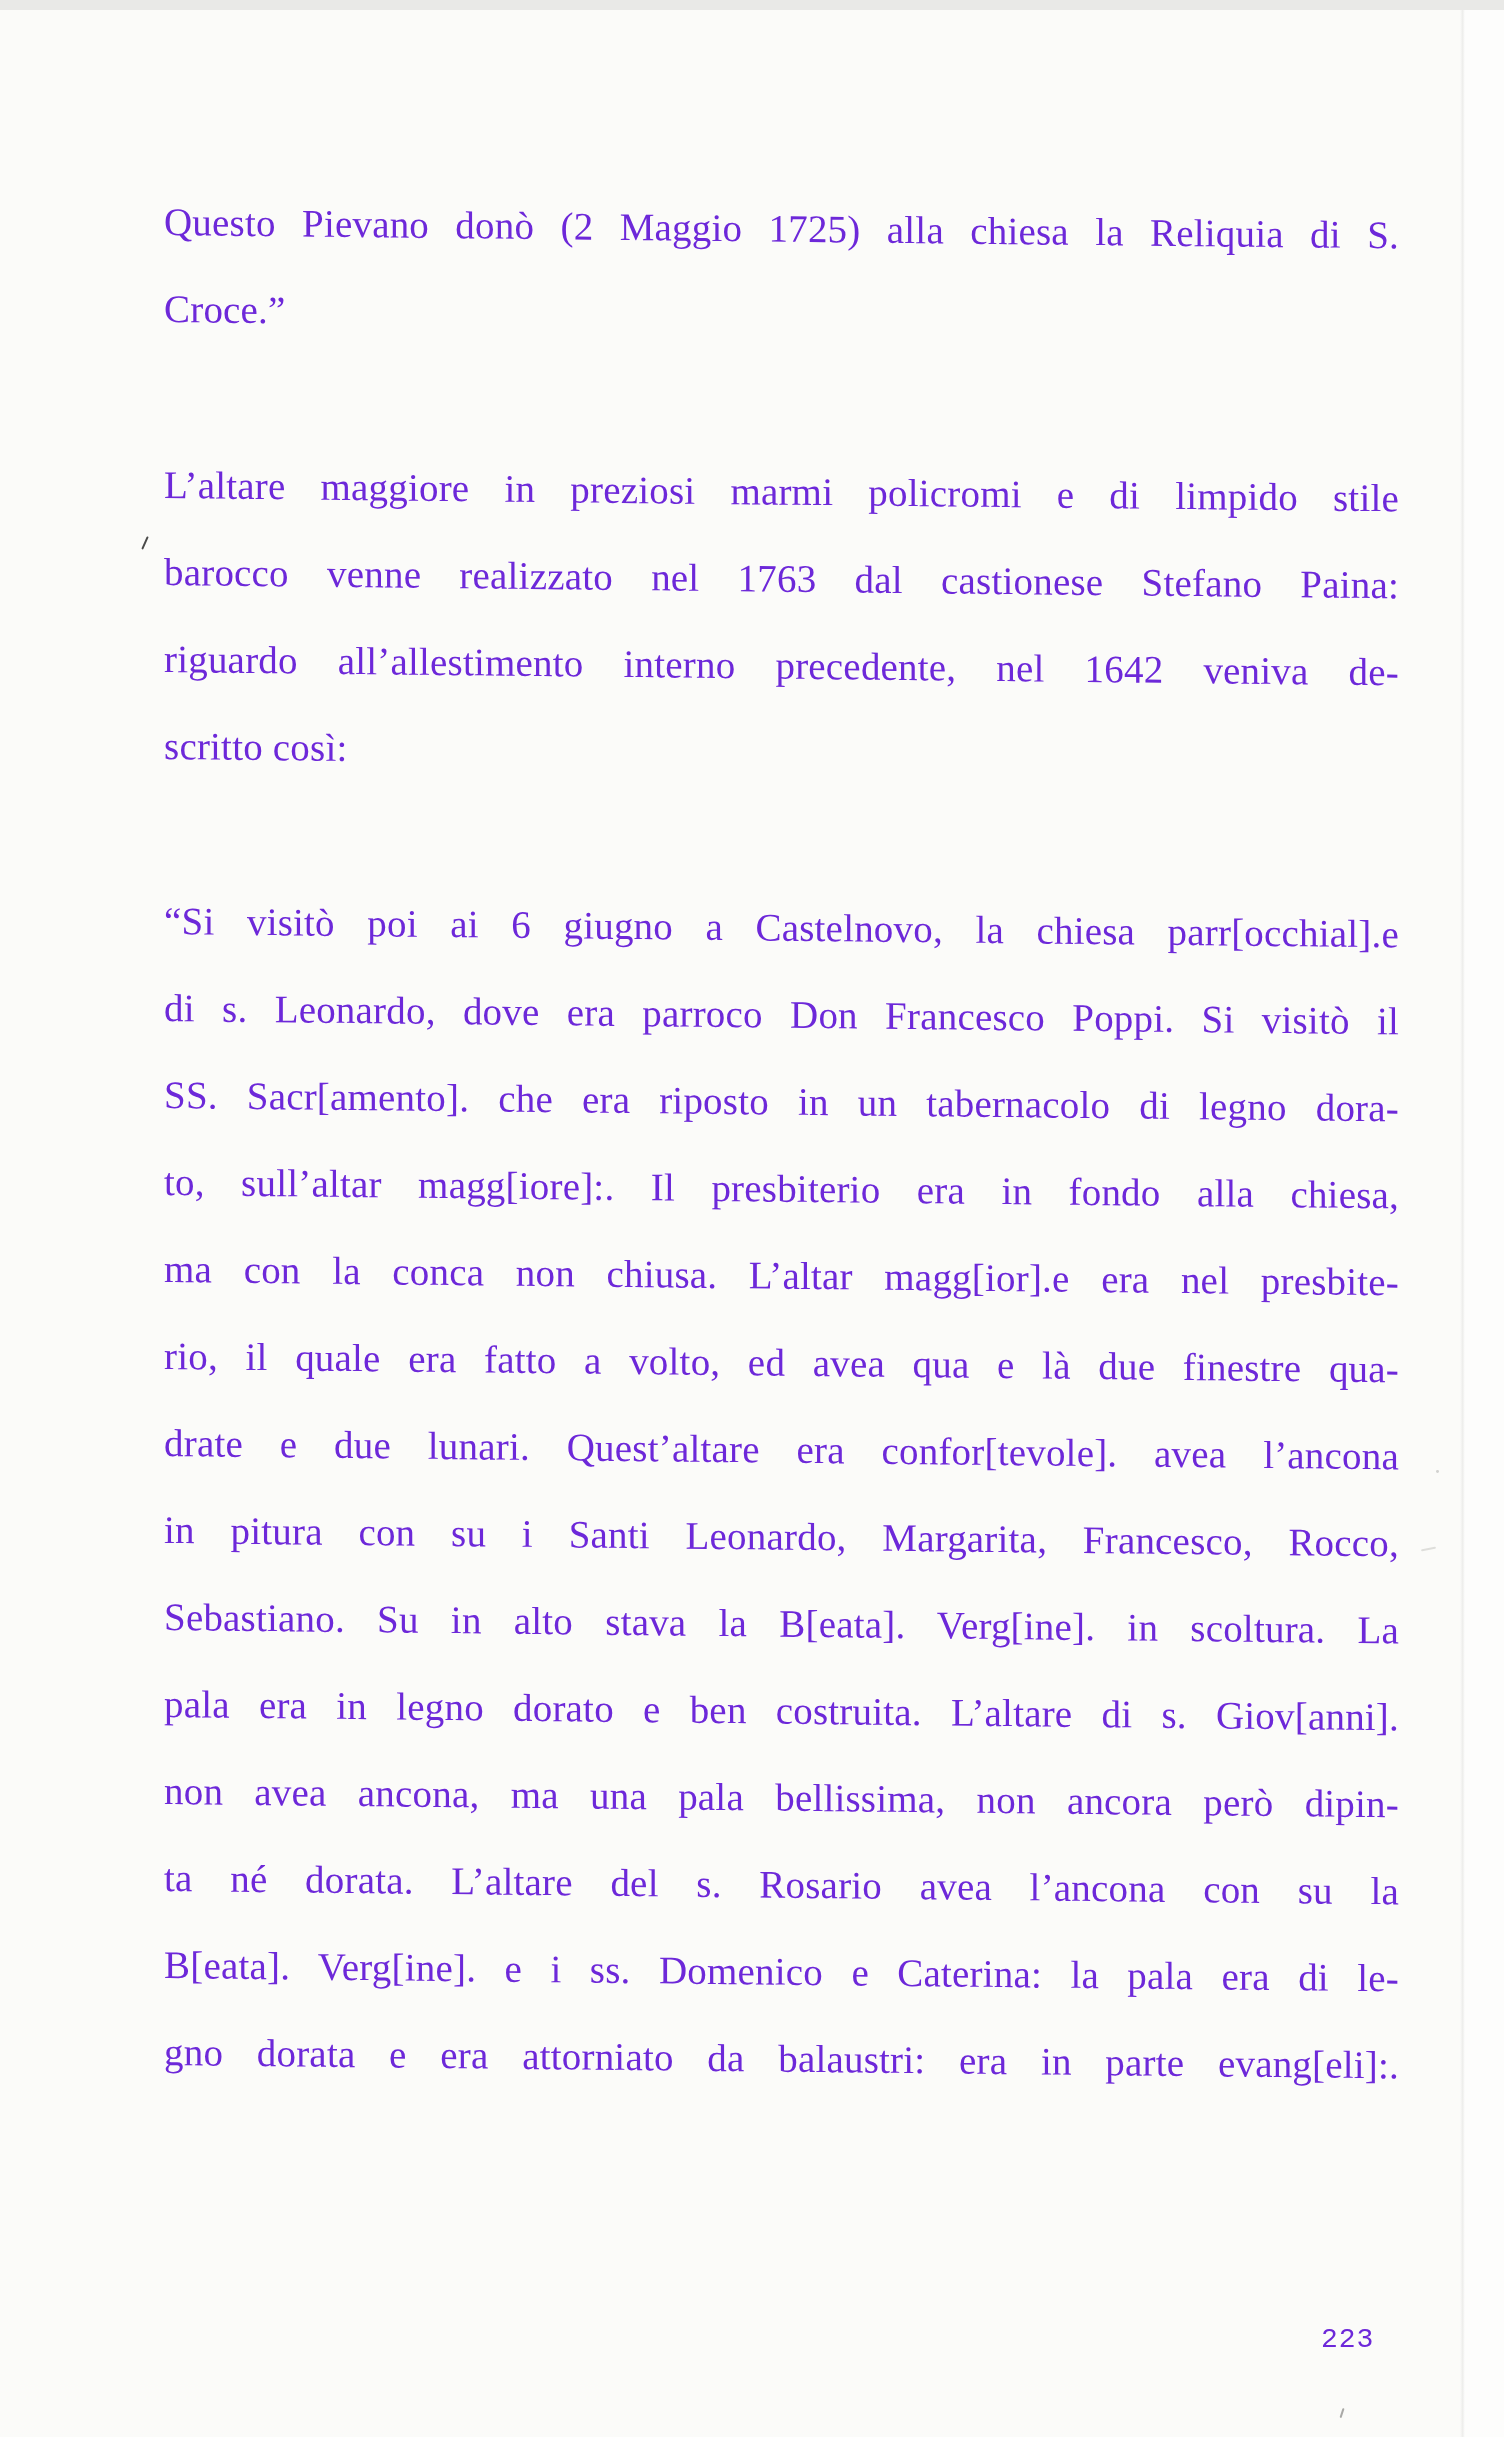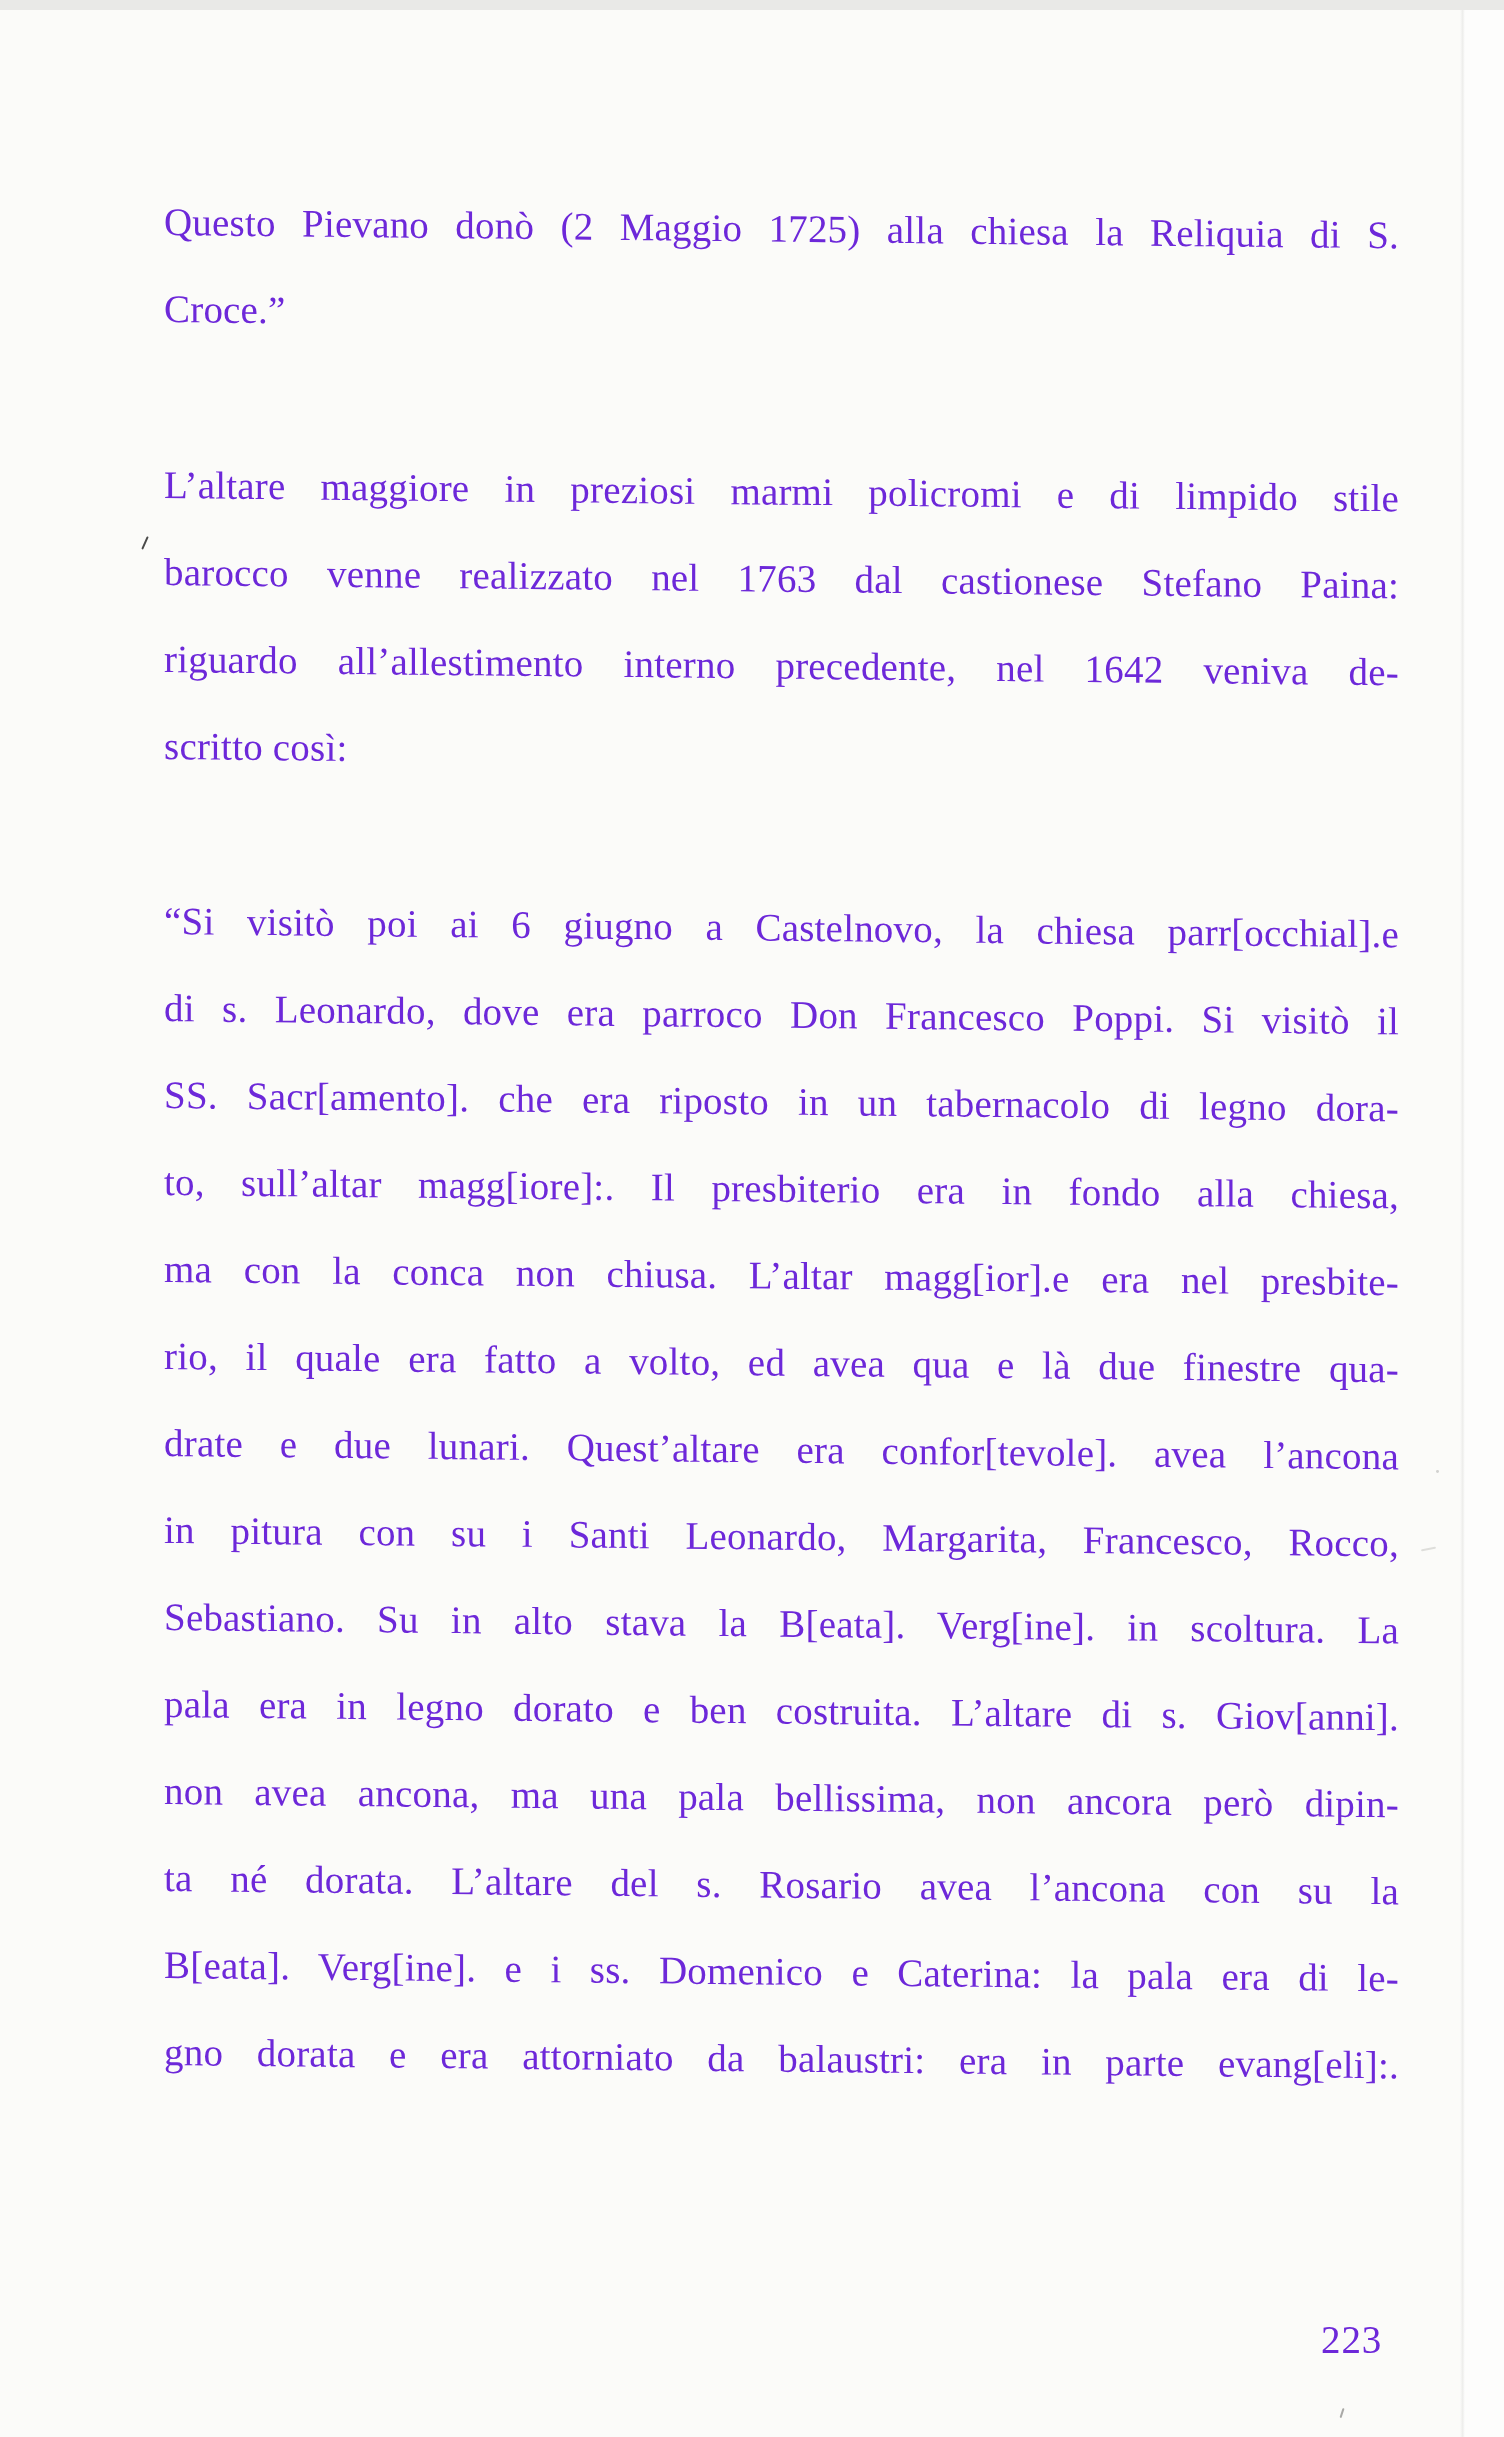--- a/index.html
+++ b/index.html
@@ -60,22 +60,23 @@
     text-align: justify;
     text-align-last: justify;
     text-justify: inter-word;
   }
   .pagenum {
     position: absolute;
     left: 1321px;
     top: 2286px;
     height: 87px;
     line-height: 87px;
-    font-size: 39px;
+    font-size: 28px;
     letter-spacing: 0.9px;
+    font-family: Liberation Mono, monospace;
   }
   
   .artifact { position: absolute; pointer-events: none; }
   .a1 {
     left: 144px; top: 526px;
     width: 2.3px; height: 14px;
     background: #4a4a4a;
     transform: rotate(24deg);
     border-radius: 1.9px;
   }

